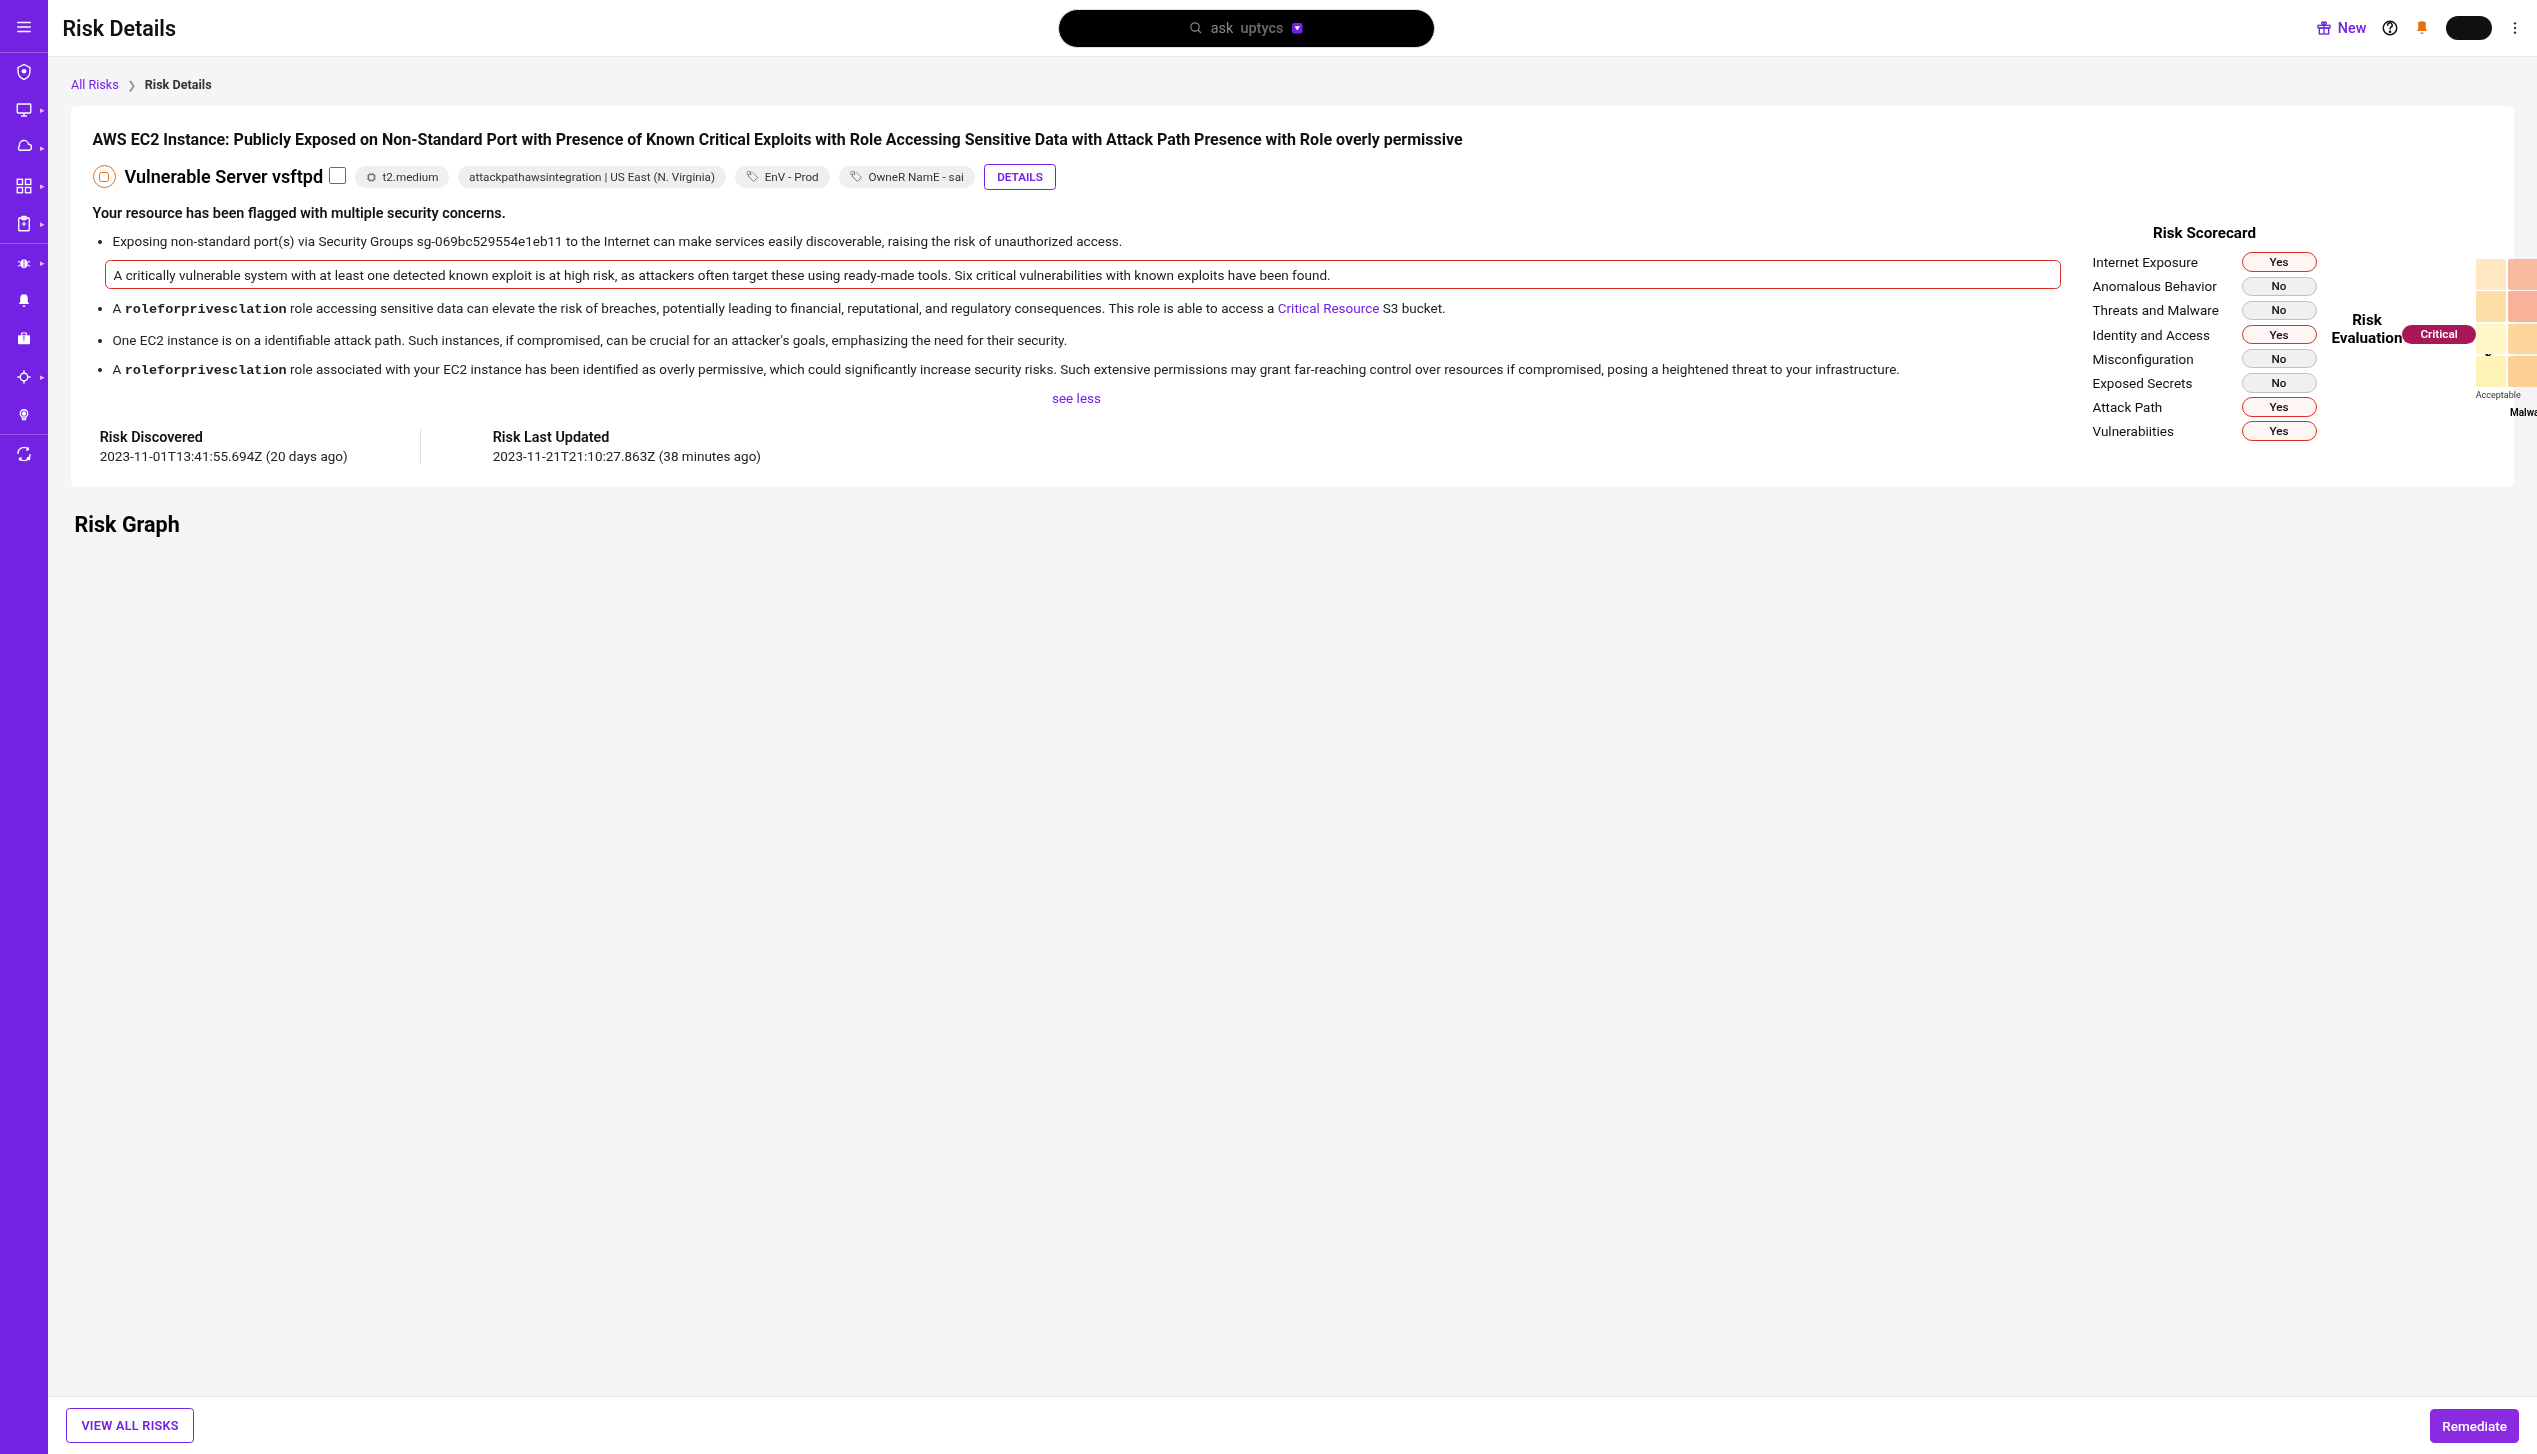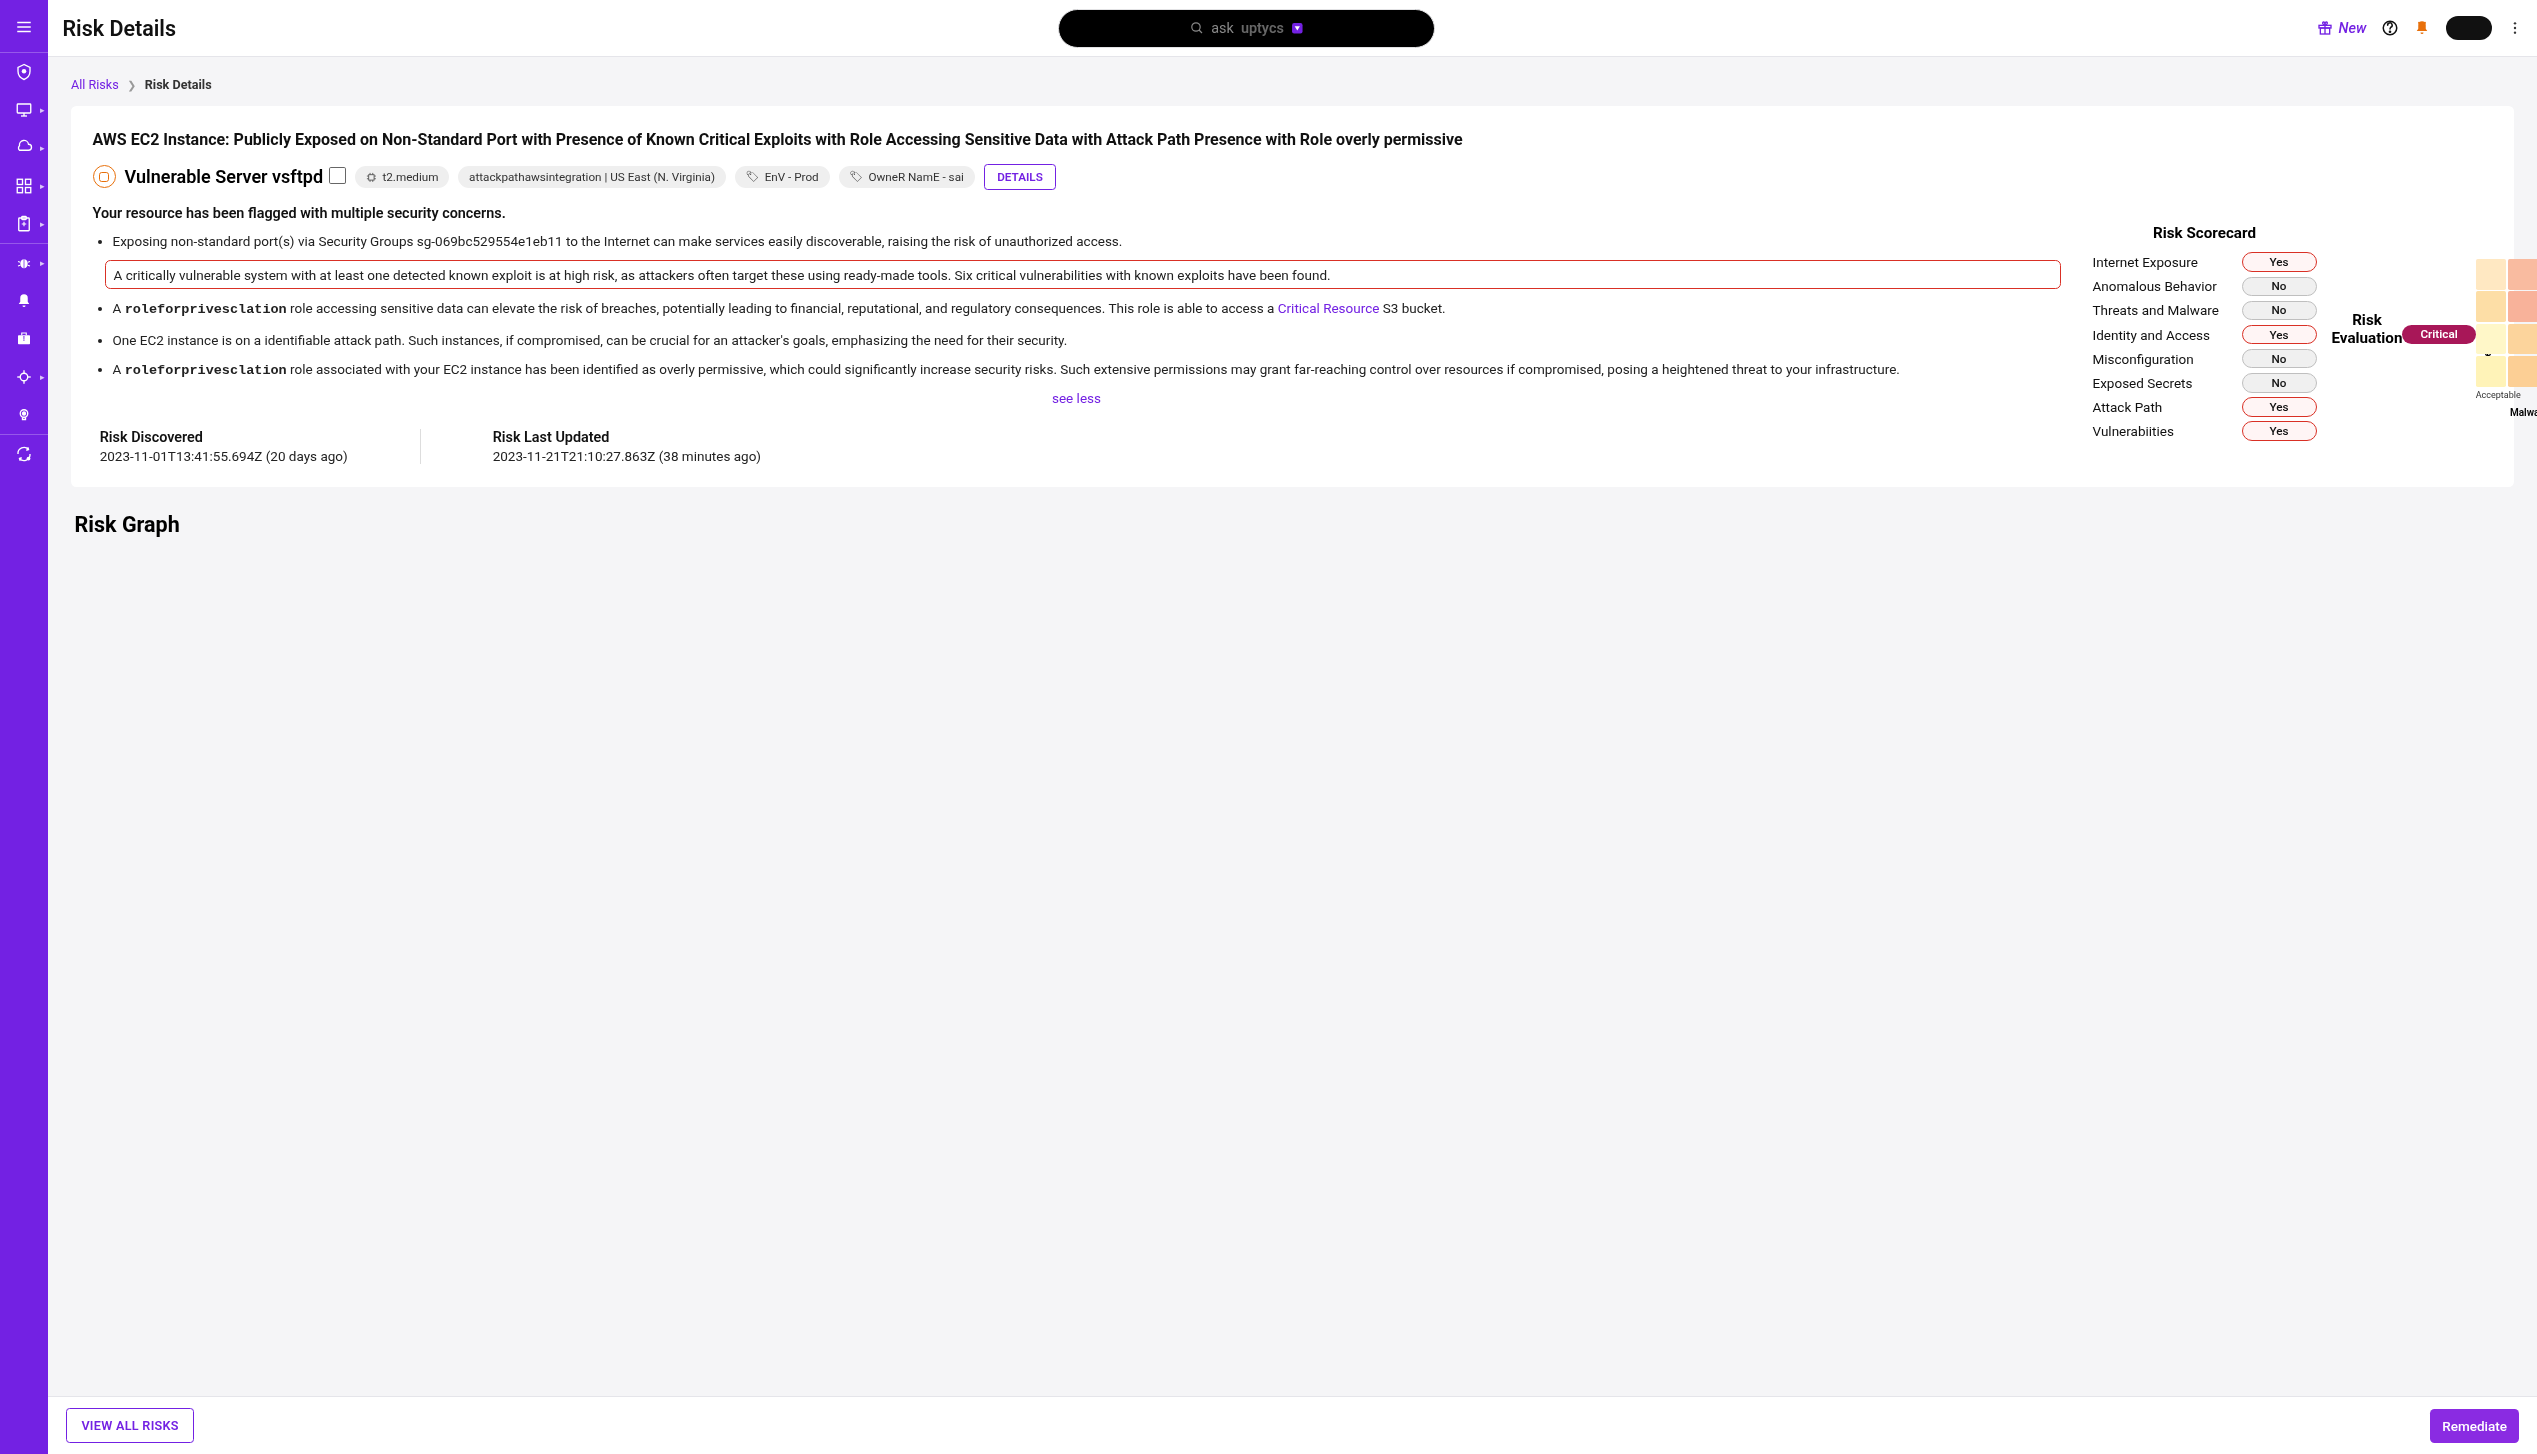--- a/index.html
+++ b/index.html
@@ -101,21 +101,20 @@
       align-items: center;
       gap: 14.4px;
     }
     .topbar-right .new-group {
       display: flex;
       align-items: center;
       gap: 5.4px;
       color: #7321e3;
       font-weight: 500;
       cursor: pointer;
-      font-style: italic;
     }
     .user-pill {
       background: #111;
       color: white;
       border-radius: 14.4px;
       padding: 5.4px 18px;
       font-size: 10.8px;
     }
     
     .content {

